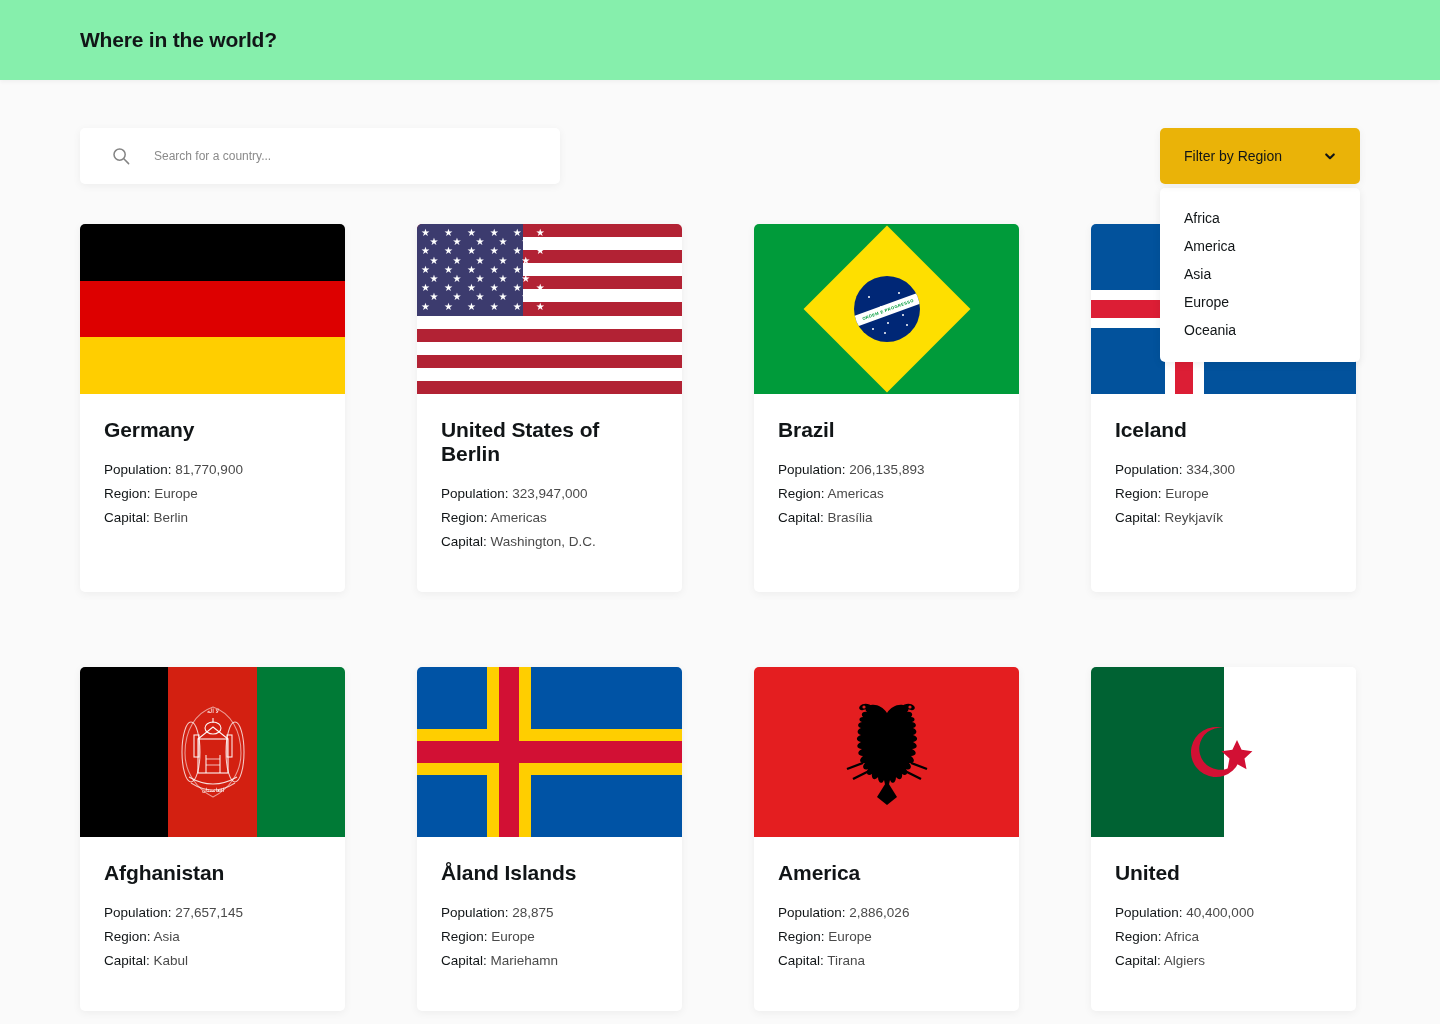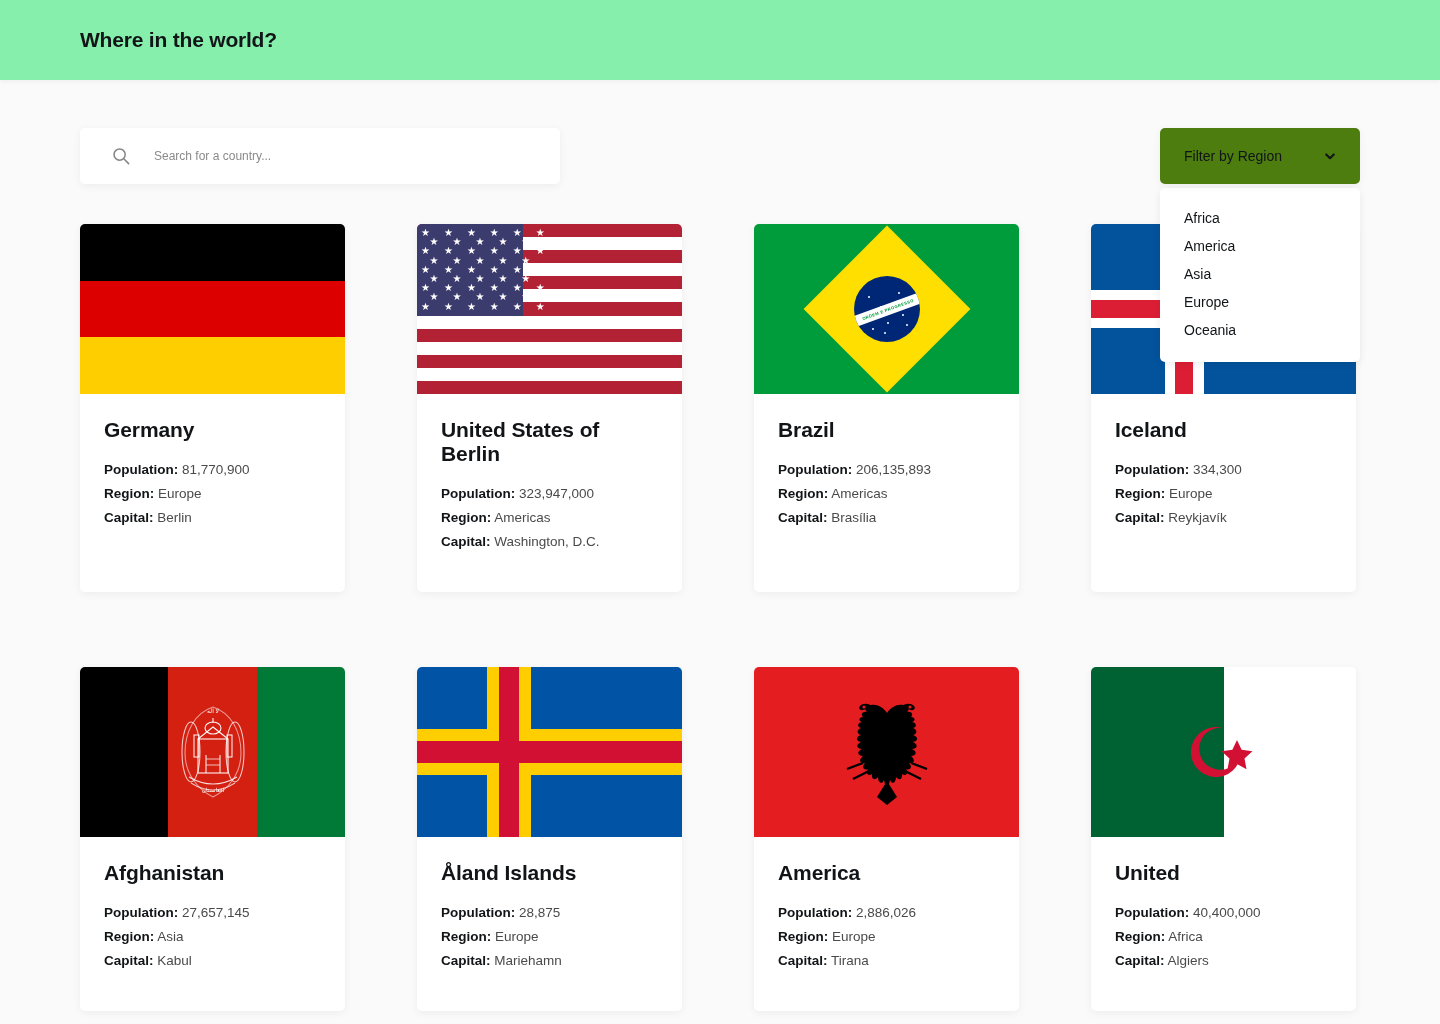--- a/index.html
+++ b/index.html
@@ -77,21 +77,21 @@
   .filter-wrap {
     position: absolute;
     right: 80px;
     top: 0;
     width: 200px;
     z-index: 20;
   }
   .filter-button {
     width: 200px;
     height: 56px;
-    background: #4d7c0f;
+    background: #eab308;
     border-radius: 5px;
     box-shadow: 0 2px 9px rgba(0,0,0,0.055);
     display: flex;
     align-items: center;
     justify-content: space-between;
     padding: 0 24px;
     cursor: pointer;
     position: relative;
     z-index: 2;
   }
@@ -151,21 +151,21 @@
     font-weight: bold;
     color: #111517;
     margin-bottom: 16px;
     letter-spacing: -0.1px;
   }
   .card-row {
     font-size: 13.5px;
     color: #111517;
     line-height: 24px;
   }
-  .card-row .k { font-weight: bold; }
+  .card-row .k { font-weight: normal; }
   .card-row .v { color: #4a4a4a; }
 
   
   .stripe-h { position: absolute; left: 0; width: 100%; }
   .stripe-v { position: absolute; top: 0; height: 100%; }
 
   
   .de-b { top: 0; height: 33.34%; background: #000000; }
   .de-r { top: 33.34%; height: 33.33%; background: #dd0000; }
   .de-y { top: 66.67%; height: 33.33%; background: #ffce00; }

